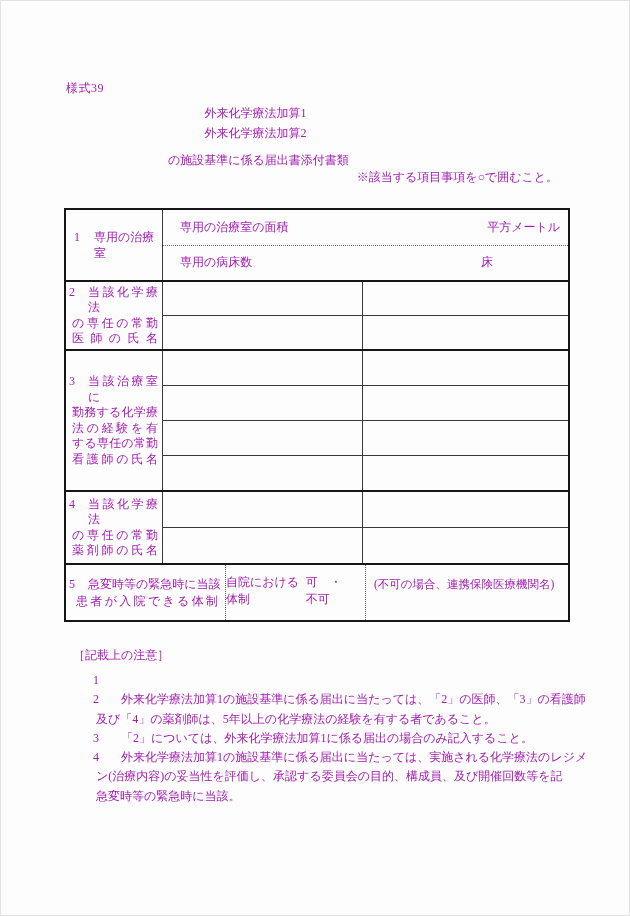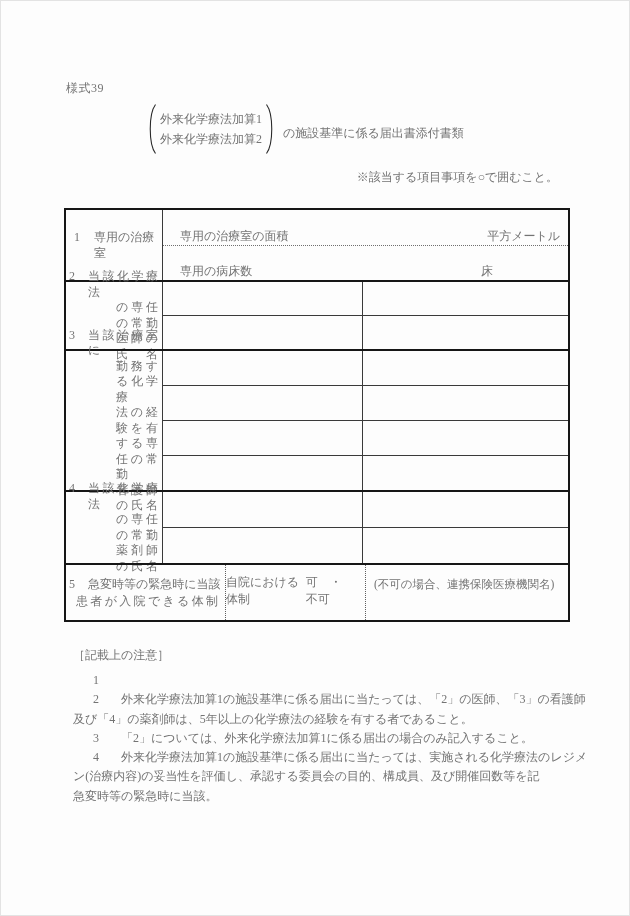--- a/index.html
+++ b/index.html
@@ -2,27 +2,27 @@
 <html lang="ja"><head>
 <meta charset="utf-8">
 <style>
   html,body{margin:0;padding:0;}
   .page{
     position:relative;
     width:630px;height:916px;
     background:#fdfdfd;
     box-shadow:inset 0 0 0 1px #e3e3e3;
     font-family:"Liberation Serif","DejaVu Serif",serif;
-    color:#737373;
+    color:#a21caf;
     font-size:12px;
     overflow:hidden;
   }
   
   .form-number{position:absolute;left:66px;top:80px;letter-spacing:.5px;}
-  .title-block{position:absolute;left:145px;top:103px;height:52px;display:flex;align-items:center;}
+  .title-block{position:absolute;left:162px;top:103px;height:52px;display:flex;align-items:center;flex-direction:column;}
   .bracket-svg{display:block;}
   .bracket-options{display:flex;flex-direction:column;justify-content:center;padding:0 3px;}
   .bracket-options div{line-height:20px;white-space:nowrap;}
   .title-suffix{margin-left:6px;margin-top:9px;white-space:nowrap;}
   .instruction{position:absolute;top:169px;right:72px;white-space:nowrap;}
   
   .form-table{
     position:absolute;left:64px;top:208px;
     width:506px;height:414px;
     border:2px solid #161616;
@@ -33,33 +33,33 @@
   .trow + .trow{border-top:2px solid #161616;}
   .row-label{
     width:97px;flex:none;border-right:1px solid #3a3a3a;
     box-sizing:border-box;
     display:flex;flex-direction:column;justify-content:center;
     line-height:15.5px;
   }
   .lab-first{display:flex;padding:0 4px 0 2px;}
   .lab-num{width:19px;flex:none;padding-left:1px;}
   .lab-first .lab-txt{flex:1;text-align:justify;text-align-last:justify;}
-  .lab-line{padding:0 4px 0 6px;text-align:justify;text-align-last:justify;margin-left:44px;}
+  .lab-line{padding:0 4px 0 6px;text-align:justify;text-align-last:justify;}
   .row-vals{flex:1;display:flex;flex-direction:column;}
   .sub-row{flex:1;display:flex;}
   .sub-row + .sub-row{border-top:1px solid #3a3a3a;}
   .val-cell-a{width:200px;flex:none;border-right:1px solid #3a3a3a;box-sizing:border-box;}
   .val-cell-b{flex:1;}
   
   .r1{height:70px;}
   .r1 .row-label{line-height:16px;}
   .r1-label-line{display:flex;padding-left:8px;}
   .r1-num{width:14px;flex:none;margin-right:6px;}
   .r1-right{flex:1;display:flex;flex-direction:column;}
-  .r1-half{flex:1;position:relative;display:flex;align-items:flex-end;padding-left:17px;}
+  .r1-half{flex:1;position:relative;display:flex;align-items:center;padding-left:17px;}
   .r1-half.top{border-bottom:1px dotted #6f6f6f;}
   .unit-sqm{position:absolute;right:8px;}
   .unit-beds{position:absolute;right:75px;}
   
   .r2{height:69px;}
   .r3{height:141px;}
   .r4{height:73px;}
   
   .r5{height:57px;}
   .r5-label{
@@ -78,21 +78,21 @@
     flex:1;border-left:1px dotted #5f5f5f;
     padding:12px 4px 0 8px;font-size:11.5px;
     box-sizing:border-box;
   }
   
   .notes{position:absolute;left:73px;top:645px;width:505px;}
   .notes-heading{line-height:20px;margin-bottom:6px;}
   .note-line{line-height:19.3px;white-space:nowrap;}
   .note-line.first{display:flex;margin-left:20px;}
   .note-num{width:28px;flex:none;}
-  .note-line.cont{}
+  .note-line.cont{margin-left:23px;}
 </style>
 </head>
 <body>
 
 <div class="page">
 
   <div class="form-number">様式39</div>
 
   <div class="title-block">
     <svg class="bracket-svg" width="12" height="52" viewBox="0 0 12 52">

